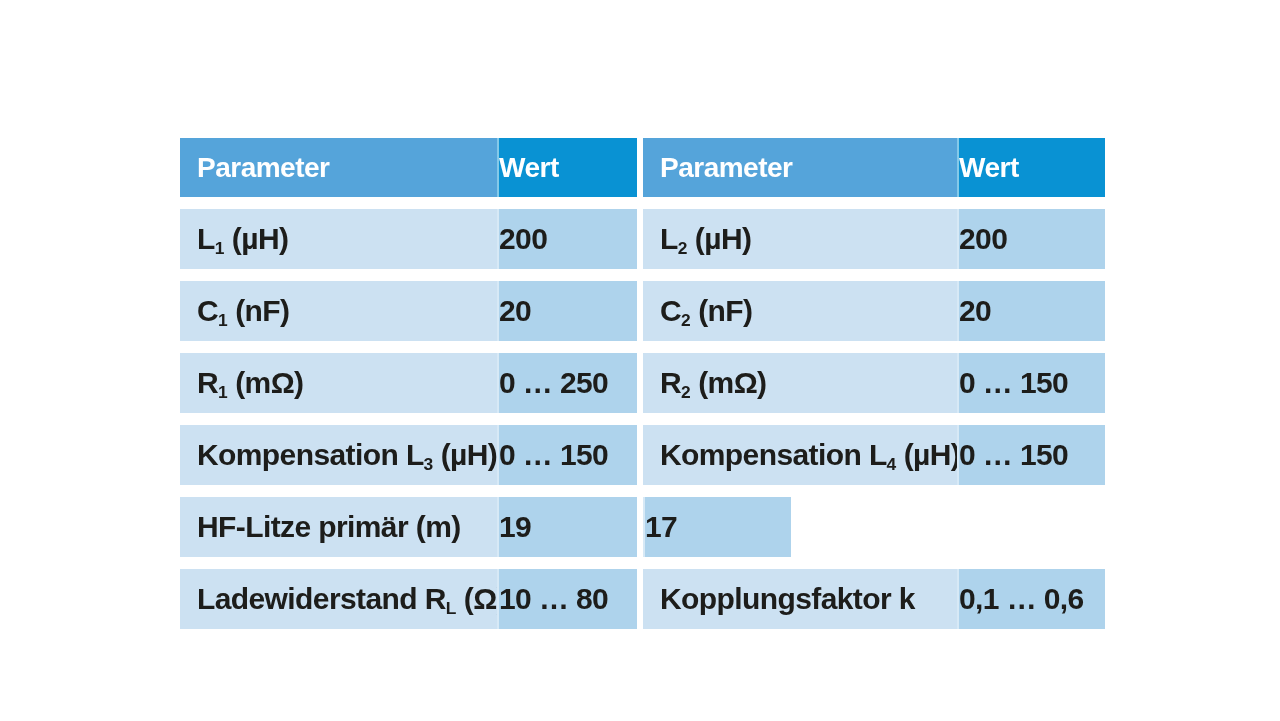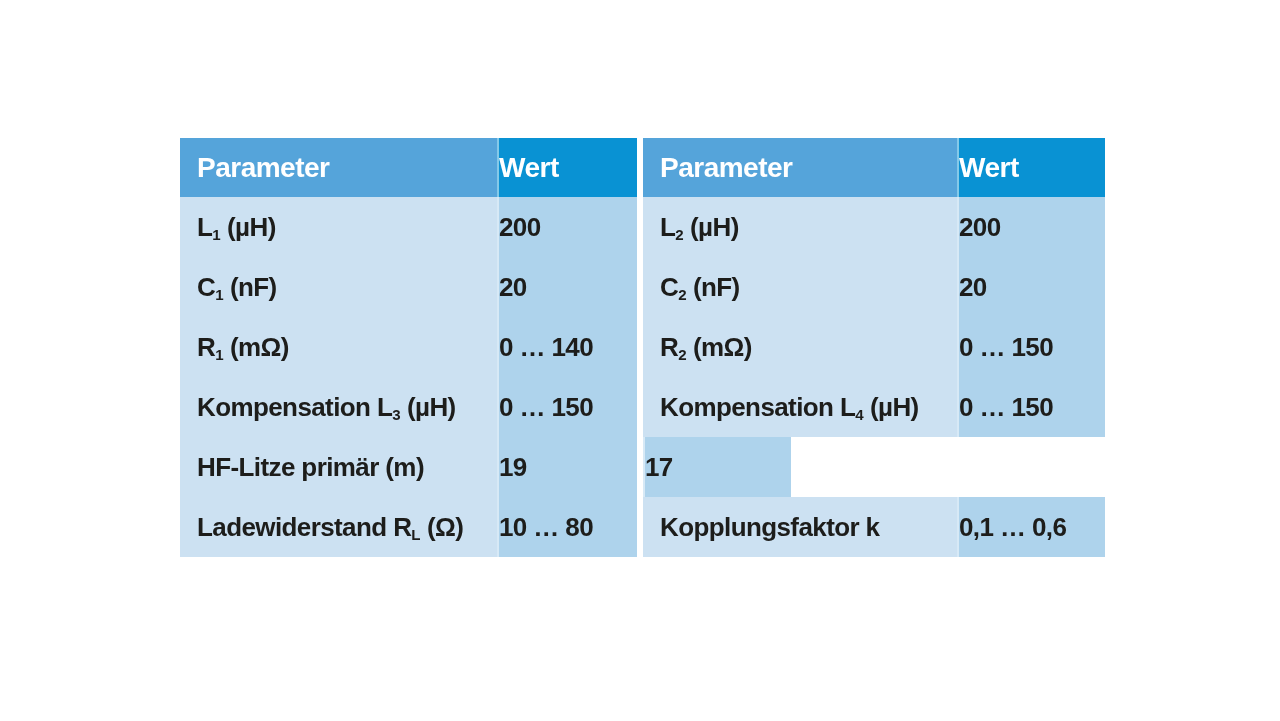--- a/index.html
+++ b/index.html
@@ -14,21 +14,21 @@
     background: var(--page-bg, #ffffff);
     overflow: hidden;
     font-family: "Liberation Sans", "DejaVu Sans", sans-serif;
   }
   .datatable {
     position: absolute;
     left: 180px;
     top: 138px;
     display: flex;
     flex-direction: column;
-    gap: 0;
+    gap: 12px;
   }
   .tr {
     display: flex;
     flex-direction: row;
   }
   .tr.head { height: 59px; }
   .tr.data { height: 60px; }
   .td {
     display: flex;
     align-items: center;
@@ -49,21 +49,21 @@
     color: var(--header-text, #ffffff);
     font-size: 28px;
     font-weight: 700;
     letter-spacing: -0.5px;
   }
   .head .param { background: var(--header-param-bg, #55a4da); }
   .head .wert  { background: var(--header-wert-bg, #0992d3); }
 
   .data .td {
     color: var(--cell-text, #1d1d1b);
-    font-size: 26px;
+    font-size: 30px;
     font-weight: 700;
     letter-spacing: -0.6px;
   }
   .data .param { background: var(--row-param-bg, #cce1f2); }
   .data .wert  { background: var(--row-wert-bg, #aed3ec); }
 
   .sub {
     font-size: 0.58em;
     position: relative;
     top: 0.28em;
@@ -119,21 +119,21 @@
       <div class="td wert w2">
         <span>20</span>
       </div>
     </div>
 
     <div class="tr data">
       <div class="td param p1">
         <span><span>R</span><span class="sub">1</span><span> (mΩ)</span></span>
       </div>
       <div class="td wert w1">
-        <span>0 … 140</span>
+        <span>0 … 250</span>
       </div>
       <div class="td param p2">
         <span><span>R</span><span class="sub">2</span><span> (mΩ)</span></span>
       </div>
       <div class="td wert w2">
         <span>0 … 150</span>
       </div>
     </div>
 
     <div class="tr data">

